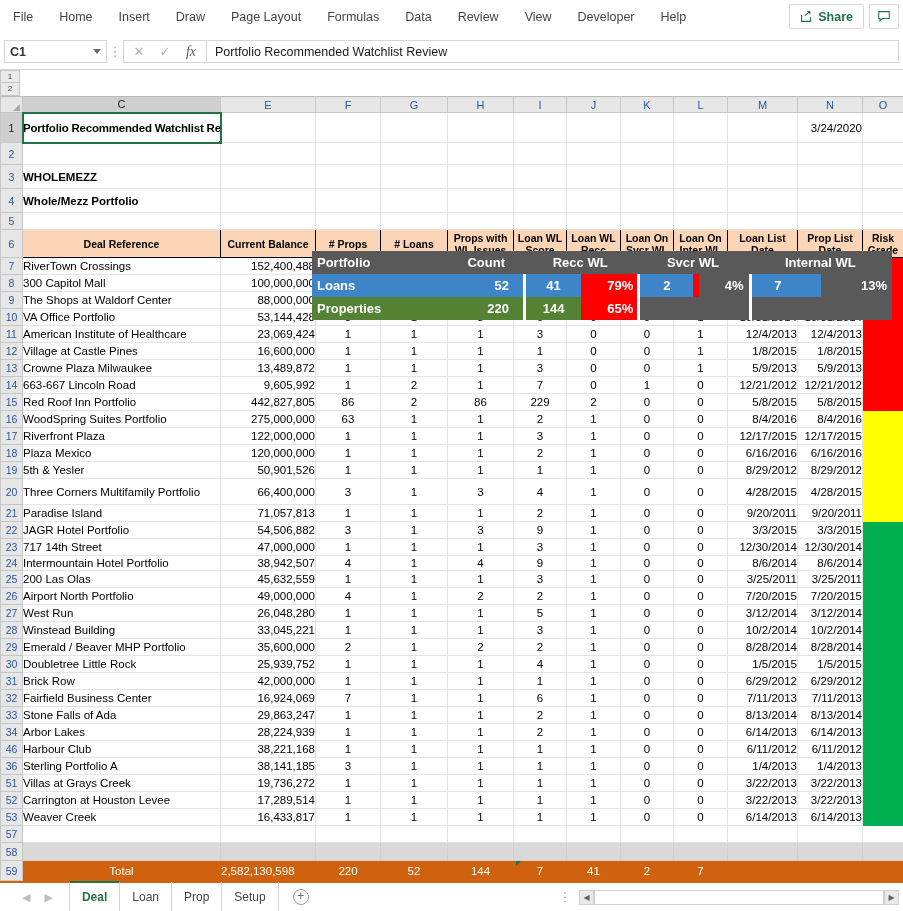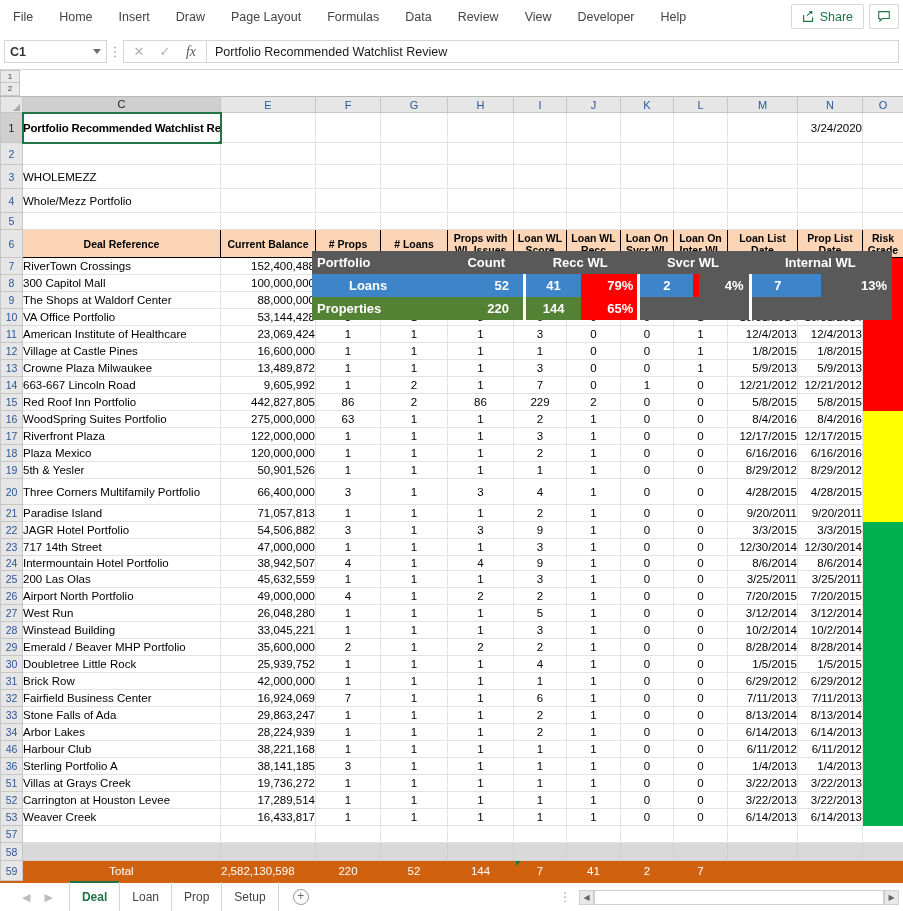--- a/index.html
+++ b/index.html
@@ -24,21 +24,21 @@
     font-size: 12.5px; color: #444444;
     padding: 4px 13px; height: 26px;
     line-height: 18px; white-space: nowrap;
     cursor: default;
   }
   .rb-spacer { flex: 1 1 auto; }
   .share-btn {
     display: flex; align-items: center; gap: 5px;
     border: 1px solid #d8d8d8; border-radius: 2px;
     background: #ffffff; color: #217346;
-    font-size: 12.5px; font-weight: normal;
+    font-size: 12.5px; font-weight: bold;
     padding: 4px 10px; margin-right: 5px; height: 25px;
   }
   .comment-btn {
     border: 1px solid #d8d8d8; border-radius: 2px;
     background: #ffffff; color: #217346;
     padding: 4px 7px; margin-right: 4px; height: 25px;
     display: flex; align-items: center;
   }
 
   
@@ -152,32 +152,32 @@
     position: relative;
   }
   .sel-handle {
     position: absolute; right: -3px; bottom: -3px;
     width: 5px; height: 5px; background: #217346;
     border: 1px solid #fff;
   }
   .date-cell {
     font-size: 9.5px; text-align: right; padding-right: 3px; color: #000;
   }
-  .bold-lbl { font-weight: normal; font-size: 13.5px; padding-left: 6px; }
+  .bold-lbl { font-weight: bold; font-size: 13.5px; padding-left: 6px; }
 
   
   .sumwrap { position: absolute; left: 312px; top: 155px; width: 580px; height: 70px; }
   table.summary { border-collapse: separate; border-spacing: 0; table-layout: fixed; width: 580px; }
   table.summary td {
     height: 23px; font-size: 13px; font-weight: bold;
     color: #ffffff; padding: 0 5px; vertical-align: middle;
     white-space: nowrap;
   }
   .sm-hdr { background: #595959; }
-  .sm-blue { background: #3d85c8; text-align: center; }
+  .sm-blue { background: #3d85c8; }
   .sm-green { background: #548235; }
   .sm-grey { background: #595959; }
   .sm-red { background: #ff0000; text-align: right; }
   .sm-c { text-align: center; }
   .sm-r { text-align: right; }
   .grp-sep { border-left: 3px solid #ffffff; }
   .bar-cell {
     position: relative; background: #595959; text-align: right;
   }
   .bar-cell .bar {

